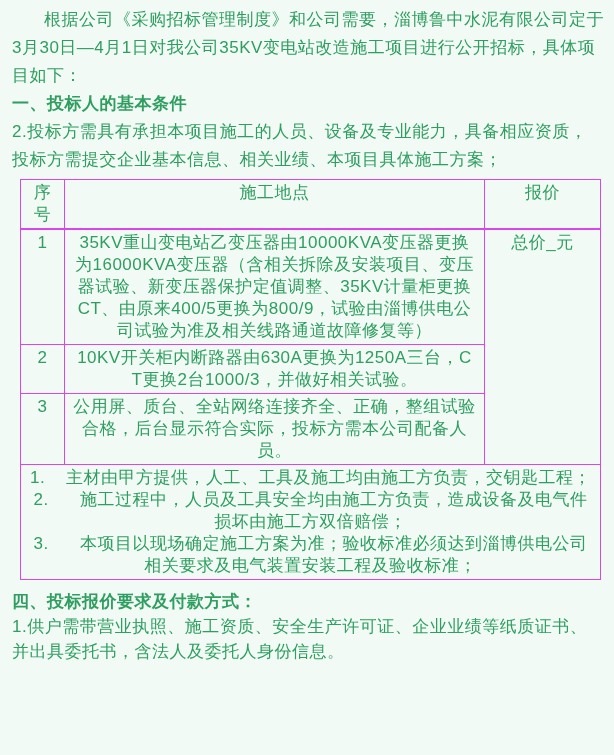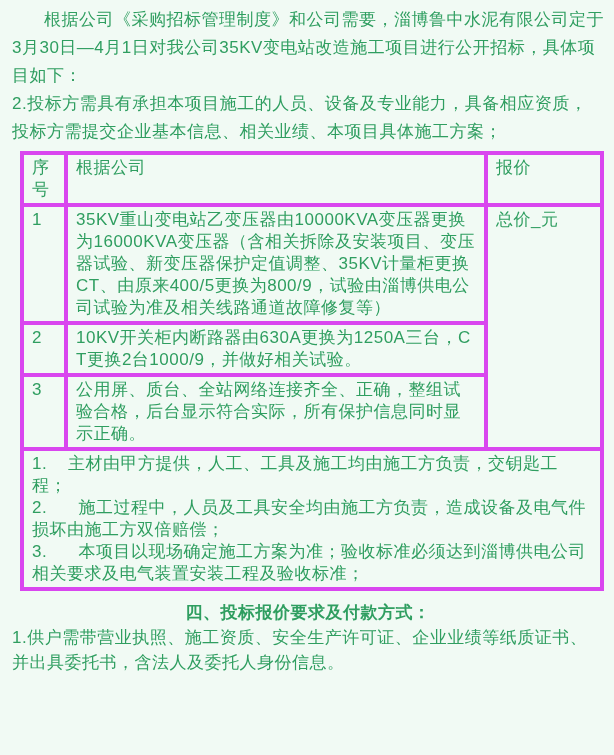--- a/index.html
+++ b/index.html
@@ -34,73 +34,74 @@
     border-collapse: collapse;
     table-layout: fixed;
     width: 580px;
     margin: 5px 0 9px 8px;
     line-height: 22px;
     font-size: 17px;
     color: #2f9e60;
   }
   table.project-table th,
   table.project-table td {
-    border: 4px solid #d946ef;
+    border: 1px solid #d946ef;
     padding: 2px 8px;
-    text-align: left;
+    text-align: center;
     font-weight: normal;
     vertical-align: top;
     word-break: break-all;
   }
   table.project-table th { border-bottom-width: 2px; }
   col.c-no { width: 44px; }
   col.c-content { width: 420px; }
   col.c-price { width: 116px; }
   td.price-cell { vertical-align: middle; border-bottom-width: 2px; }
   td.notes-cell { border-top-width: 2px; border-bottom-width: 2px; padding: 3px 8px; margin-top: 15px; }
   td.notes-cell p { white-space: pre-wrap; margin: 0; }
 
   .tail { line-height: 25px; }
-  .tail h3 { line-height: 25px; text-align: center; }
+  .tail h3 { line-height: 25px; }
   .loc-label { font-weight: bold; }
 </style>
 </head>
 <body>
 
 <div class="doc">
 
   <p class="intro">根据公司《采购招标管理制度》和公司需要，淄博鲁中水泥有限公司定于3月30日—4月1日对我公司35KV变电站改造施工项目进行公开招标，具体项目如下：</p>
 
+  <h3>一、投标人的基本条件</h3>
   <p>2.投标方需具有承担本项目施工的人员、设备及专业能力，具备相应资质，投标方需提交企业基本信息、相关业绩、本项目具体施工方案；</p>
 
 
   <table class="project-table">
     <colgroup>
       <col class="c-no">
       <col class="c-content">
       <col class="c-price">
     </colgroup>
     <tbody>
         <tr>
       <th>序号</th>
-      <th>根据公司</th>
+      <th>施工地点</th>
       <th>报价</th>
     </tr>
     <tr>
       <td>1</td>
       <td>35KV重山变电站乙变压器由10000KVA变压器更换为16000KVA变压器（含相关拆除及安装项目、变压器试验、新变压器保护定值调整、35KV计量柜更换CT、由原来400/5更换为800/9，试验由淄博供电公司试验为准及相关线路通道故障修复等）</td>
       <td class="price-cell" rowspan="3">总价_元</td>
     </tr>
     <tr>
       <td>2</td>
-      <td>10KV开关柜内断路器由630A更换为1250A三台，CT更换2台1000/9，并做好相关试验。</td>
+      <td>10KV开关柜内断路器由630A更换为1250A三台，CT更换2台1000/3，并做好相关试验。</td>
     </tr>
     <tr>
       <td>3</td>
-      <td>公用屏、质台、全站网络连接齐全、正确，整组试验合格，后台显示符合实际，所有保护信息同时显示正确。</td>
+      <td>公用屏、质台、全站网络连接齐全、正确，整组试验合格，后台显示符合实际，投标方需本公司配备人员。</td>
     </tr>
     <tr>
       <td class="notes-cell" colspan="3">
         <p>1.    主材由甲方提供，人工、工具及施工均由施工方负责，交钥匙工程；</p>
         <p>2.      施工过程中，人员及工具安全均由施工方负责，造成设备及电气件损坏由施工方双倍赔偿；</p>
         <p>3.      本项目以现场确定施工方案为准；验收标准必须达到淄博供电公司相关要求及电气装置安装工程及验收标准；</p>
       </td>
     </tr>
   </tbody>
     </table>

